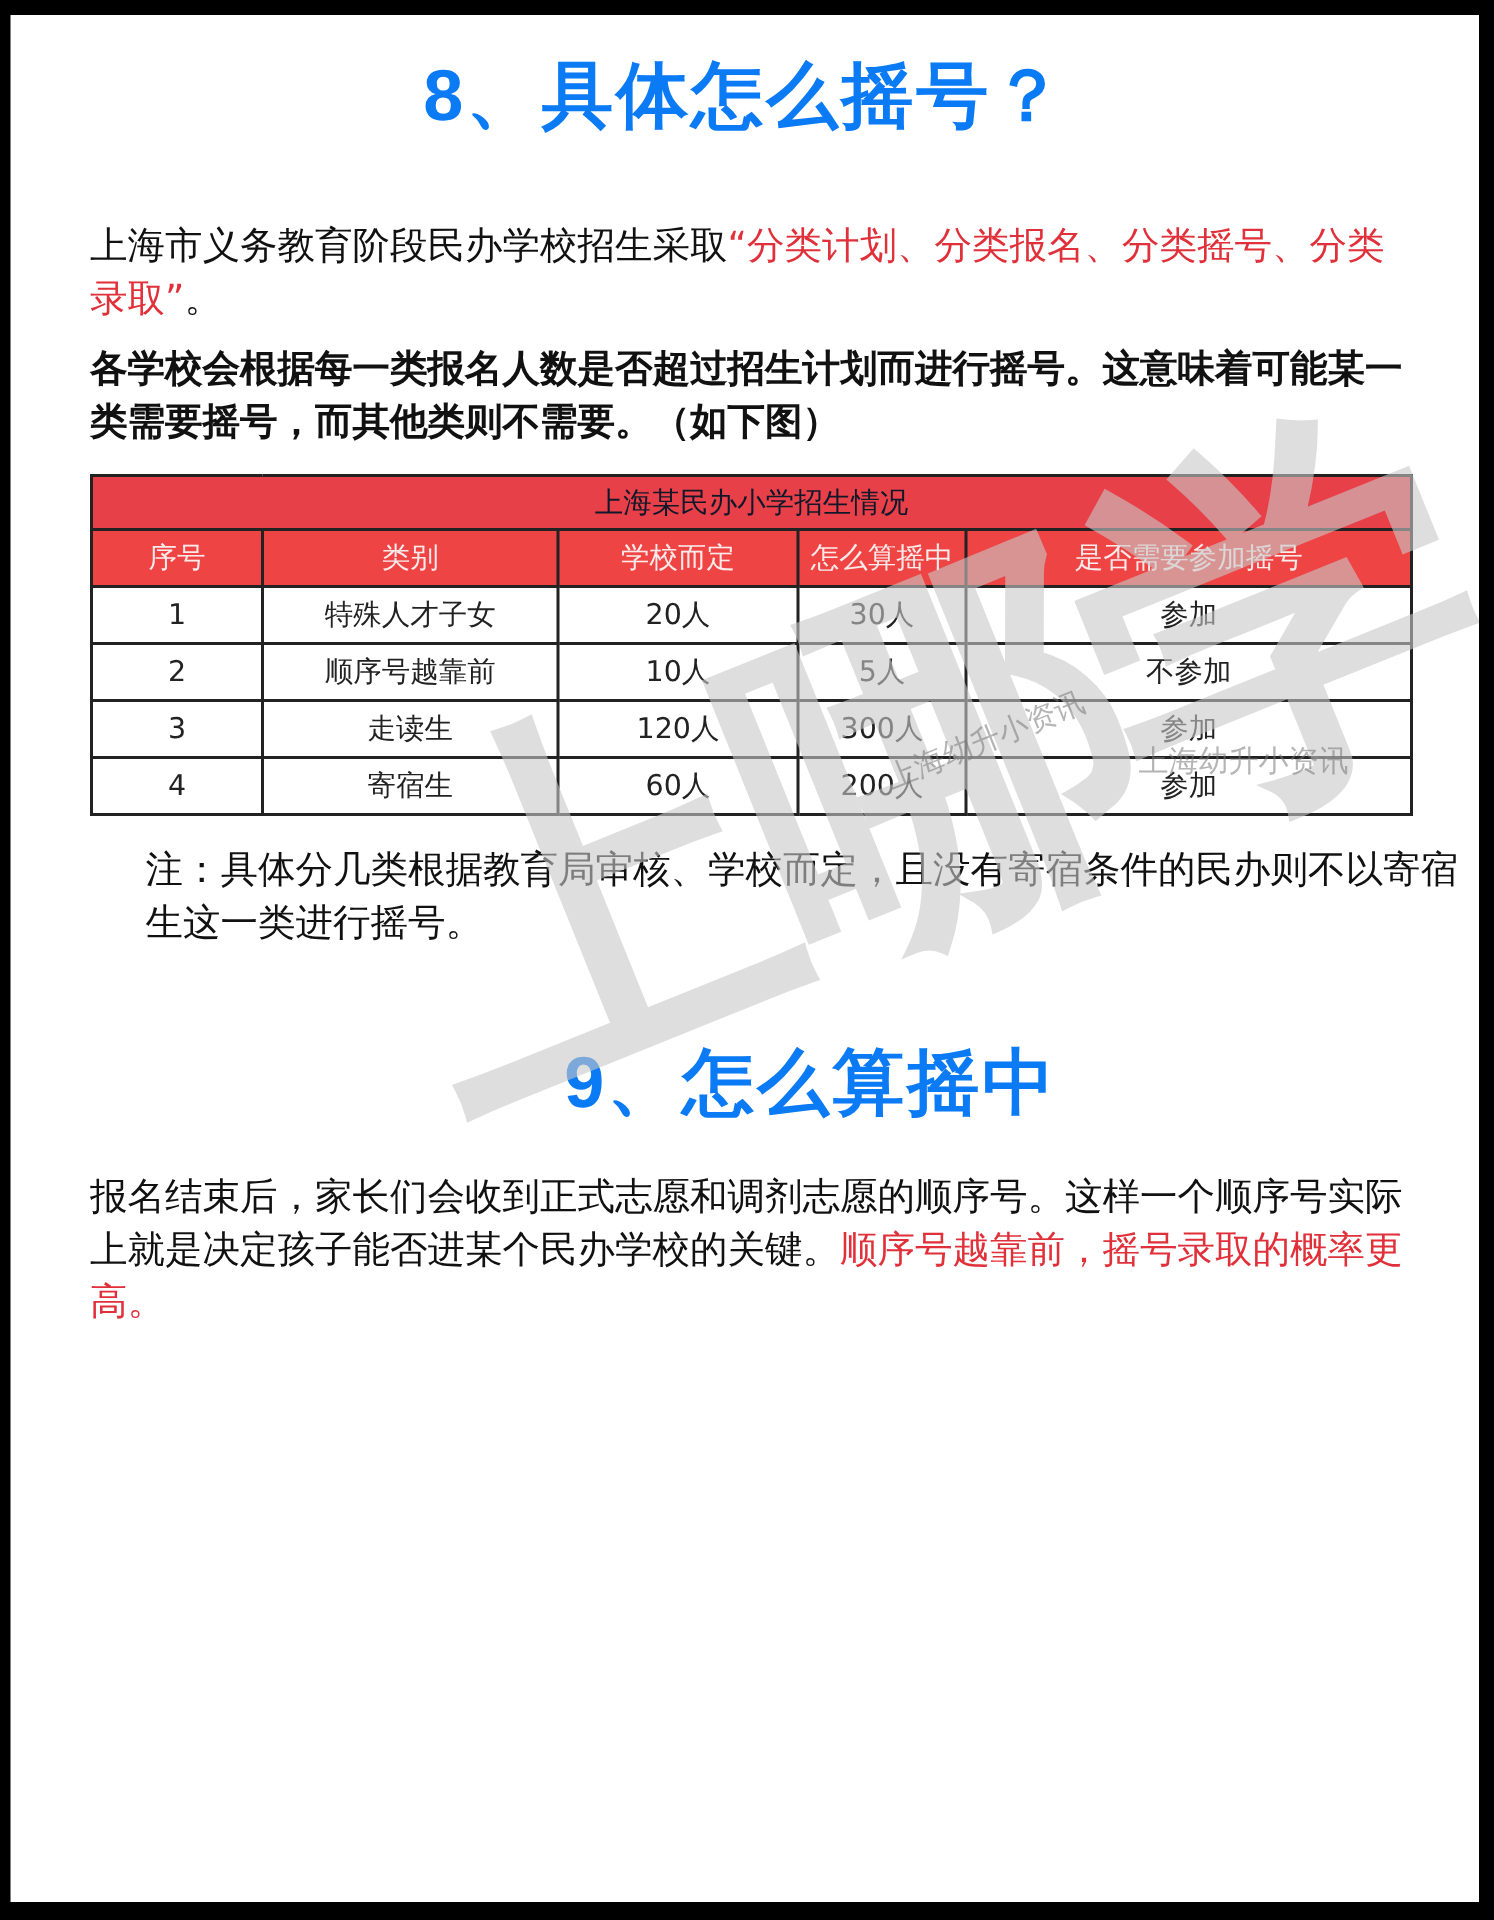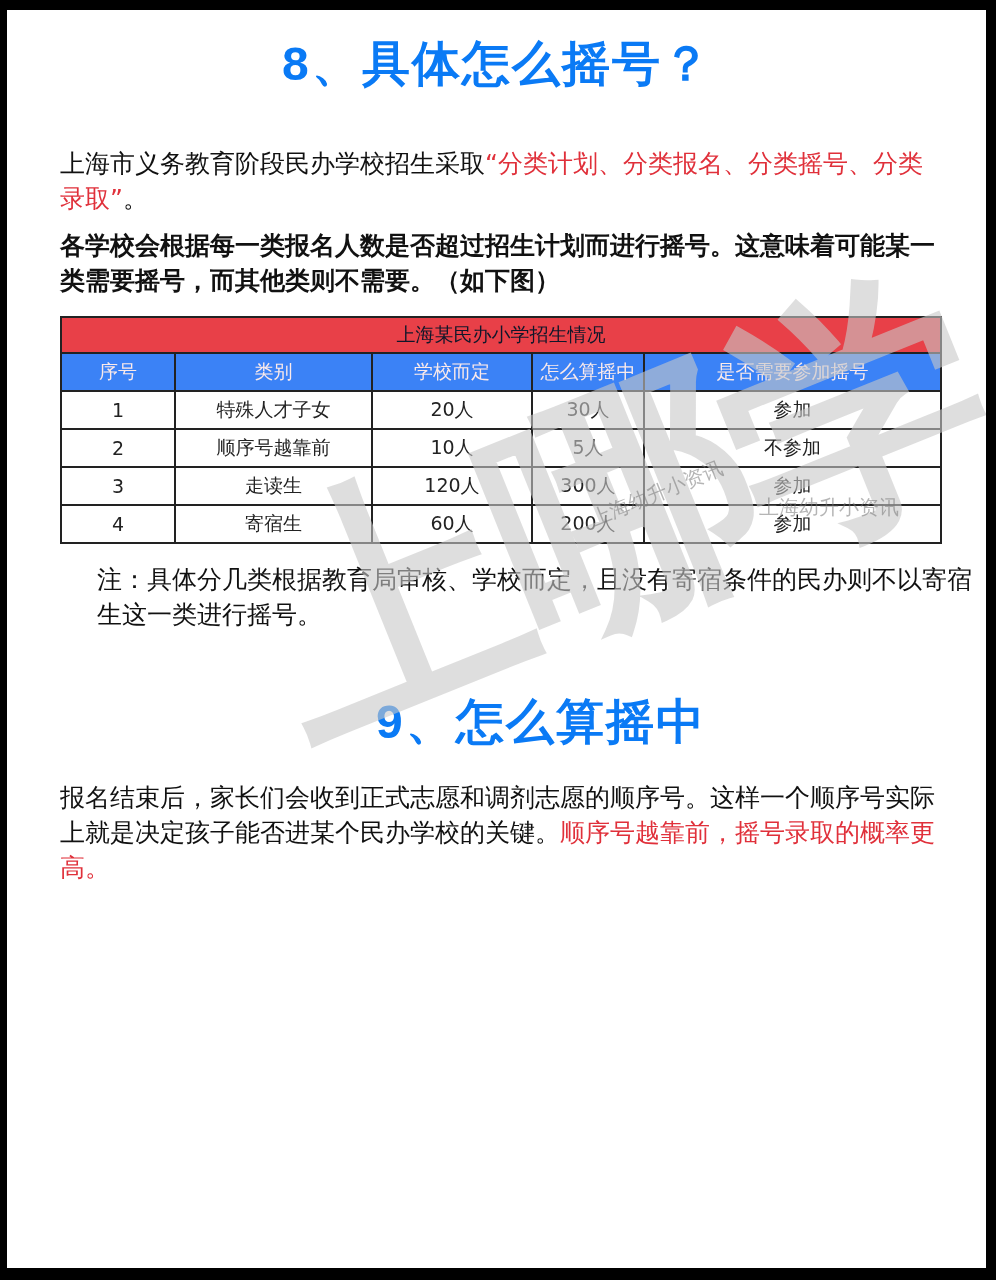--- a/index.html
+++ b/index.html
@@ -8,21 +8,21 @@
     position: relative; overflow: hidden;
     font-family: "DejaVu Sans", "Liberation Sans", sans-serif;
   }
   .page {
     position: absolute; left: 7px; top: 10px; width: 979px; height: 1258px;
     background: #fff; overflow: hidden;
   }
   .h1 {
     position: absolute; left: 0; width: 100%; text-align: center;
     color: #0a7af5; font-weight: bold; font-size: 48px; letter-spacing: 2px;
-    font-family: Liberation Mono, monospace;
+    font-family: Liberation Sans, sans-serif;
   }
   .para {
     position: absolute; left: 53px; width: 880px;
     font-size: 25px; line-height: 35px; color: #111;
     font-family: "DejaVu Sans", sans-serif;
   }
   .red { color: #e0303a; }
   .watermark-big {
     position: absolute; left: 200px; top: 480px;
     font-size: 260px; font-weight: bold; color: rgba(200,200,200,0.6);
@@ -38,21 +38,21 @@
   .tbl {
     position: absolute; left: 53px; top: 306px; width: 882px;
     border-collapse: collapse; font-size: 19px; color: #222;
     font-family: "DejaVu Sans", sans-serif; z-index: 2;
   }
   .tbl td, .tbl th {
     border: 2px solid #222; text-align: center; padding: 0; height: 36px;
     font-weight: normal;
   }
   .tbl .cap { background: #e84048; color: #0f172a; height: 34px; font-size: 19px; }
-  .tbl .hdr th { background: #3b82f6; color: #fbeaea; }
+  .tbl .hdr th { background: #ef4444; color: #fbeaea; }
 </style>
 </head>
 <body>
 
 <div class="page">
 
   <div class="h1" style="top:22px;">8、具体怎么摇号？</div>
 
   <div class="para" style="top:116px;margin-top:20px;">
     <span>上海市义务教育阶段民办学校招生采取</span><span class="red">“分类计划、分类报名、分类摇号、分类录取”</span><span>。</span>

